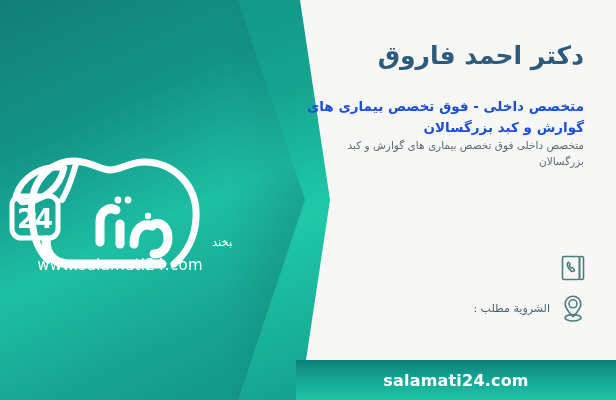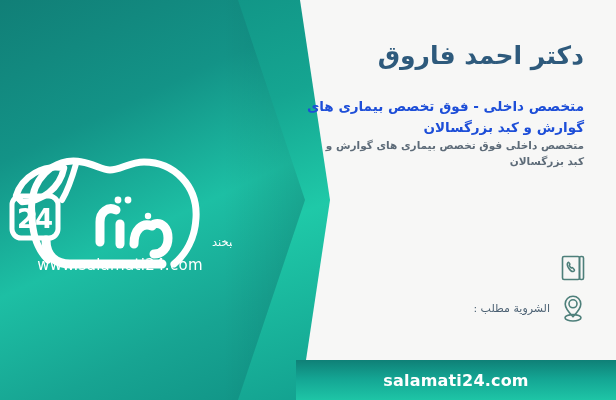--- a/index.html
+++ b/index.html
@@ -86,21 +86,21 @@
     line-height: 1.55;
   }
   .specialty-small {
     position: absolute;
     right: 32px;
     top: 138px;
     width: 262px;
     text-align: right;
     direction: rtl;
     font-size: 10.5px;
-    font-weight: bold;
+    font-weight: normal;
     color: #5d6b78;
     line-height: 1.5;
   }
 
   
   .contact {
     position: absolute;
     right: 26px;
     top: 248px;
     width: 300px;

